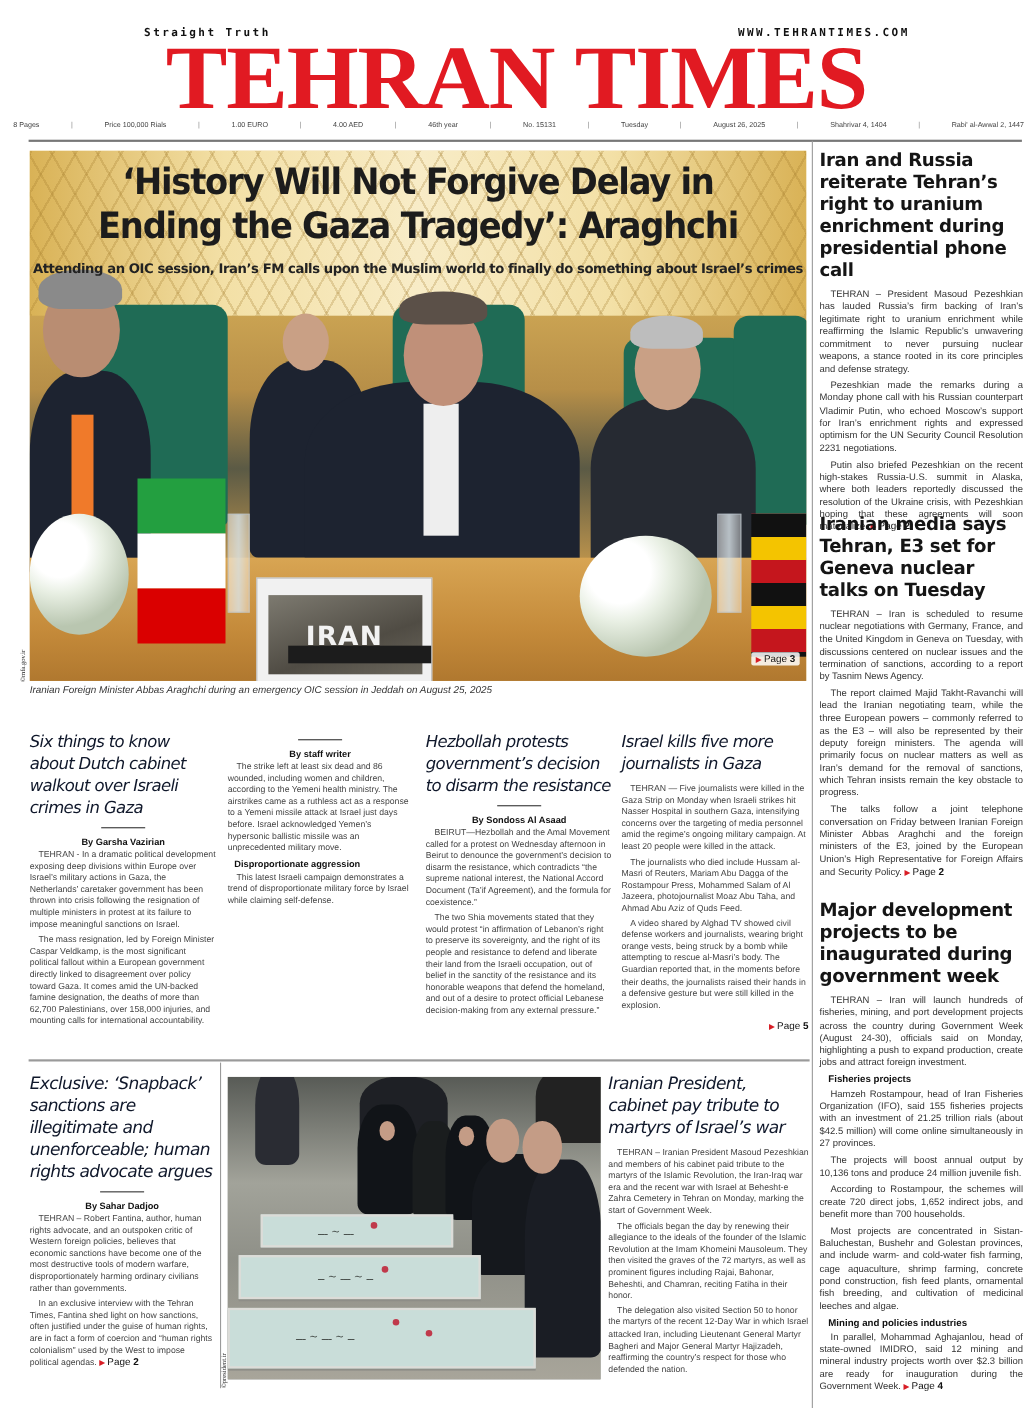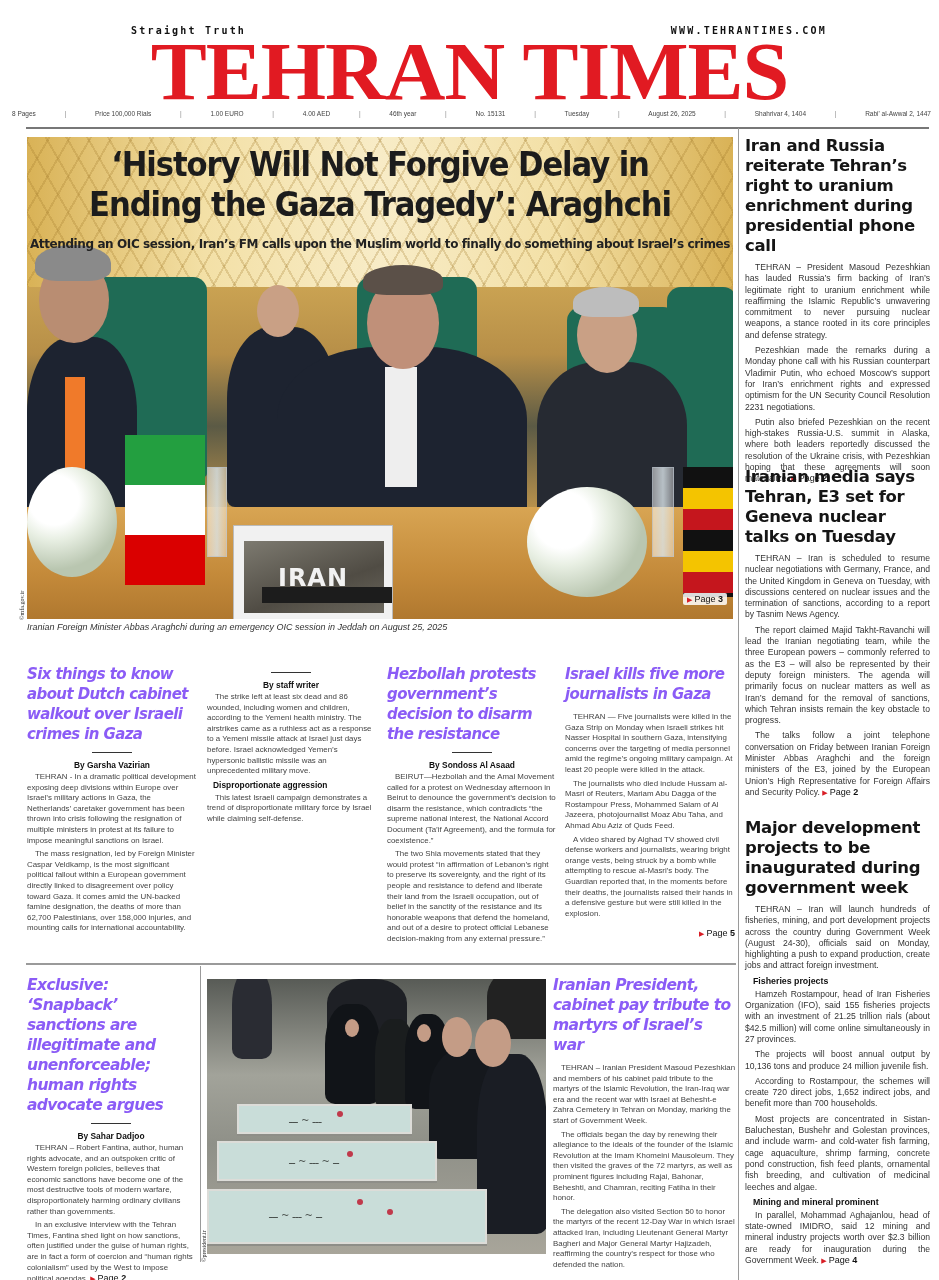--- a/index.html
+++ b/index.html
@@ -50,21 +50,21 @@
   .caption { position: absolute; left: 27px; top: 622px; font: italic 9px "Liberation Sans", sans-serif; color: #333; }
 
   
   .rcol { position: absolute; left: 745px; width: 185px; }
   .rhead { font-family: "DejaVu Sans", sans-serif; font-weight: bold; font-size: 16.5px; line-height: 20px; color: #151515; letter-spacing: -0.3px; margin-bottom: 6px; }
   .rtext p { font-size: 8.6px; line-height: 11.3px; text-align: justify; text-indent: 10px; margin-bottom: 4px; color: #333; hyphens: auto; }
   .subhead { font-weight: bold; font-size: 8.8px; color: #111; padding-left: 8px; margin: 2px 0 3px; }
 
   
   .story { position: absolute; }
-  .shead { font-family: "DejaVu Sans", sans-serif; font-style: italic; font-size: 15px; line-height: 20px; color: #8b5cf6; letter-spacing: -0.6px; font-weight: bold; }
+  .shead { font-family: "DejaVu Sans", sans-serif; font-style: italic; font-size: 15px; line-height: 20px; color: #0f172a; letter-spacing: -0.6px; font-weight: normal; }
   .sdash { width: 40px; height: 1px; background: #333; margin: 8px auto 7px; }
   .byline { text-align: center; font-weight: bold; font-size: 8.4px; color: #111; margin-bottom: 2px; }
   .stext p { font-size: 7.9px; line-height: 10.6px; text-indent: 8px; margin-bottom: 3px; color: #444; }
   .stext .subhead { font-size: 8.4px; padding-left: 6px; }
   .pref-right { text-align: right; margin-top: 1px; }
 
   
   .photo2 { position: absolute; left: 207px; top: 979px; width: 339px; height: 275px; overflow: hidden; background: #8a8d84; }
   .photo2 .bg { position: absolute; inset: 0; background: linear-gradient(180deg, #585b56 0%, #a2a39a 35%, #8f9088 60%, #a8a59a 100%); }
   .photo2 .grave { position: absolute; background: #c9ddd9; border: 2px solid #dcdcd8; box-shadow: 0 2px 0 #8e8e88; }
@@ -185,21 +185,21 @@
 
 <div class="rcol" style="top:818px;">
   <div class="rhead">Major development projects to be inaugurated during government week</div>
   <div class="rtext">
     <p>TEHRAN – Iran will launch hundreds of fisheries, mining, and port development projects across the country during Government Week (August 24-30), officials said on Monday, highlighting a push to expand production, create jobs and attract foreign investment.</p>
     <div class="subhead">Fisheries projects</div>
     <p>Hamzeh Rostampour, head of Iran Fisheries Organization (IFO), said 155 fisheries projects with an investment of 21.25 trillion rials (about $42.5 million) will come online simultaneously in 27 provinces.</p>
     <p>The projects will boost annual output by 10,136 tons and produce 24 million juvenile fish.</p>
     <p>According to Rostampour, the schemes will create 720 direct jobs, 1,652 indirect jobs, and benefit more than 700 households.</p>
     <p>Most projects are concentrated in Sistan-Baluchestan, Bushehr and Golestan provinces, and include warm- and cold-water fish farming, cage aquaculture, shrimp farming, concrete pond construction, fish feed plants, ornamental fish breeding, and cultivation of medicinal leeches and algae.</p>
-    <div class="subhead">Mining and mineral prominent</div>
+    <div class="subhead">Mining and policies industries</div>
     <p><span>In parallel, Mohammad Aghajanlou, head of state-owned IMIDRO, said 12 mining and mineral industry projects worth over $2.3 billion are ready for inauguration during the Government Week.</span> <span class="page-ref"><span class="arrow">▶</span><span>Page</span> <b>4</b></span></p>
   </div>
 </div>
 
 <div class="story" style="left:27px; top:664px; width:170px;">
   <div class="shead">Six things to know about Dutch cabinet walkout over Israeli crimes in Gaza</div>
   <div class="sdash"></div>
   <div class="byline">By Garsha Vazirian</div>
   <div class="stext">
     <p>TEHRAN - In a dramatic political development exposing deep divisions within Europe over Israel’s military actions in Gaza, the Netherlands’ caretaker government has been thrown into crisis following the resignation of multiple ministers in protest at its failure to impose meaningful sanctions on Israel.</p>

